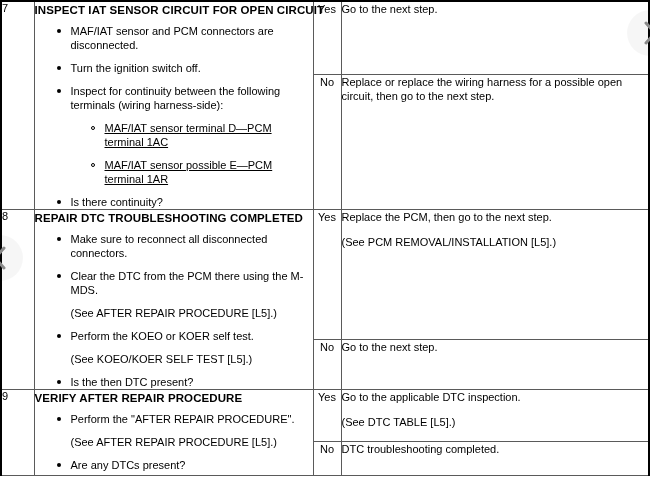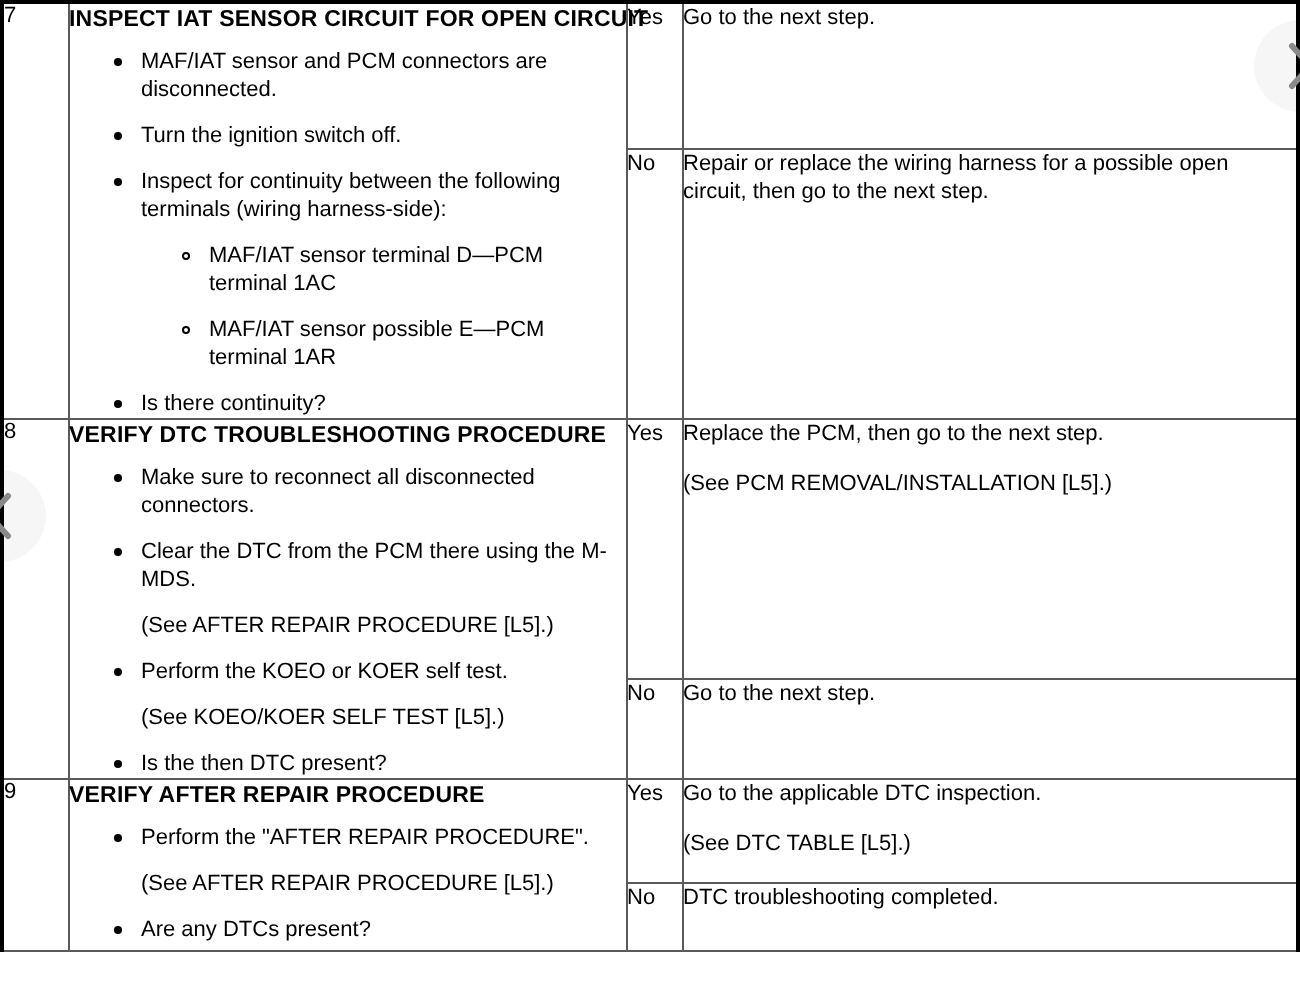--- a/index.html
+++ b/index.html
@@ -100,20 +100,21 @@
     font-size: 11px;
     line-height: 14px;
     margin-bottom: 9px;
   }
 
   
   ul.subbullets {
     list-style: none;
     margin: 9px 0 0 0;
     padding: 0 0 0 19px;
+    text-decoration: underline;
   }
   ul.subbullets > li {
     position: relative;
     font-size: 11px;
     line-height: 14px;
     padding-left: 15px;
     margin-bottom: 9px;
   }
   ul.subbullets > li:last-child { margin-bottom: 0; }
   ul.subbullets > li::before {
@@ -127,21 +128,21 @@
     border: 1px solid #000;
     background: transparent;
     box-sizing: border-box;
   }
 
   
   td.yn-cell {
     font-size: 11px;
     line-height: 14px;
     padding: 3px 0 0 3px;
-    text-align: left;
+    text-align: center;
     white-space: nowrap;
   }
 
   td.action-cell {
     font-size: 11px;
     line-height: 14px;
     padding: 3px 6px 4px 5px;
   }
   td.action-cell p {
     margin: 0 0 11px 0;
@@ -208,28 +209,28 @@
           </ul>
         </td>
         <td class="yn-cell" style="height:70px">Yes</td>
         <td class="action-cell">
           <p>Go to the next step.</p>
         </td>
       </tr>
       <tr>
         <td class="yn-cell" style="height:129px">No</td>
         <td class="action-cell">
-          <p>Repair or replace the wiring harness for a possible open circuit, then go to the next step.</p>
+          <p>Replace or replace the wiring harness for a possible open circuit, then go to the next step.</p>
         </td>
       </tr>
 
       <tr>
         <td class="step-cell" rowspan="2">8</td>
         <td class="desc-cell" rowspan="2">
-          <div class="desc-title">VERIFY DTC TROUBLESHOOTING PROCEDURE</div>
+          <div class="desc-title">REPAIR DTC TROUBLESHOOTING COMPLETED</div>
           <ul class="bullets">
             <li class="bullet">Make sure to reconnect all disconnected connectors.</li>
             <li class="bullet">Clear the DTC from the PCM there using the M-MDS.</li>
             <li class="note">(See AFTER REPAIR PROCEDURE [L5].)</li>
             <li class="bullet">Perform the KOEO or KOER self test.</li>
             <li class="note">(See KOEO/KOER SELF TEST [L5].)</li>
             <li class="bullet">Is the then DTC present?</li>
           </ul>
         </td>
         <td class="yn-cell" style="height:127px">Yes</td>

